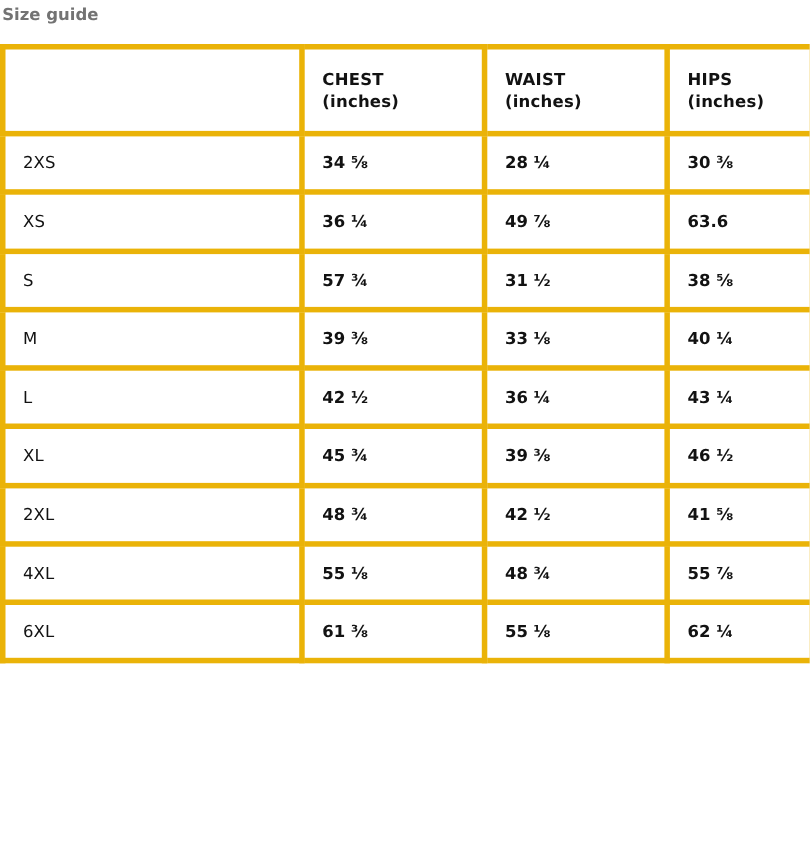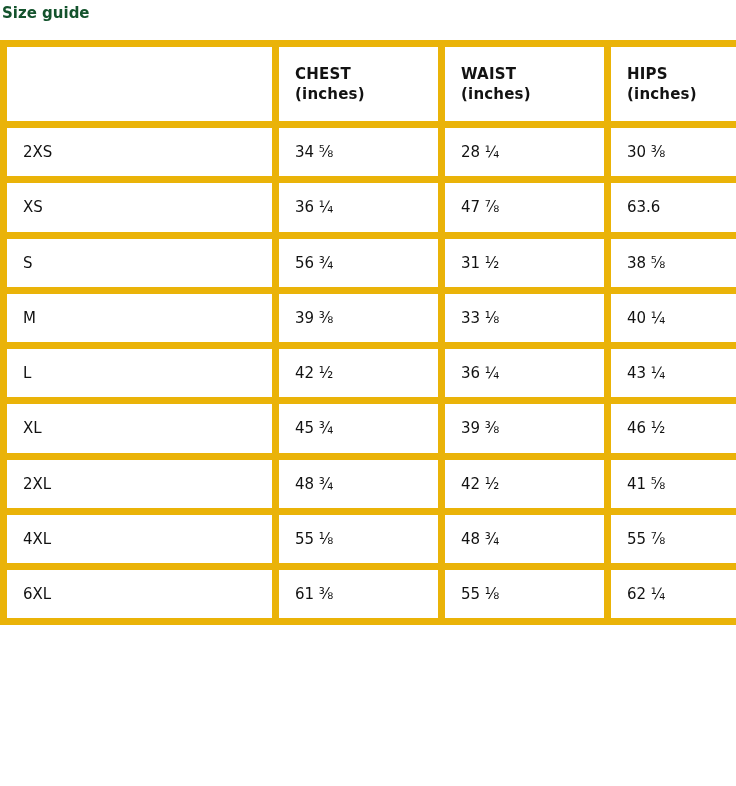--- a/index.html
+++ b/index.html
@@ -17,56 +17,56 @@
   .page {
     width: 736px;
     box-sizing: border-box;
   }
   .guide-title {
     font-size: 15px;
     font-weight: bold;
     line-height: 1.2;
     margin: 0;
     padding: 4px 0 0 2px;
-    color: #14532d;
+    color: #737373;
   }
   table.size-table {
     border-collapse: collapse;
     width: 736px;
     table-layout: fixed;
     margin-top: 18px;
   }
   table.size-table col.c-size { width: 272px; }
   table.size-table col.c-chest { width: 166px; }
   table.size-table col.c-waist { width: 166px; }
   table.size-table col.c-hips { width: 132px; }
 
   table.size-table th,
   table.size-table td {
-    border: 7px solid #eab308;
+    border: 5px solid #eab308;
     padding: 14px 16px;
     vertical-align: middle;
     text-align: left;
     font-size: 15px;
     line-height: 1.35;
     color: #121212;
   }
   table.size-table thead th {
     font-weight: bold;
     height: 46px;
     letter-spacing: 0.2px;
   }
   table.size-table thead th.blank-head {
     font-weight: normal;
   }
   table.size-table tbody th.row-label {
     font-weight: normal;
   }
   table.size-table tbody td {
-    font-weight: normal;
+    font-weight: bold;
     margin-left: 32px;
   }
   table.size-table tbody tr {
     height: 35px;
   }
   .unit-line {
     display: block;
   }
 </style>
 </head>
@@ -105,26 +105,26 @@
     <tbody>
       <tr>
         <th class="row-label">2XS</th>
         <td>34 ⅝</td>
         <td>28 ¼</td>
         <td>30 ⅜</td>
       </tr>
       <tr>
         <th class="row-label">XS</th>
         <td>36 ¼</td>
-        <td>47 ⅞</td>
+        <td>49 ⅞</td>
         <td>63.6</td>
       </tr>
       <tr>
         <th class="row-label">S</th>
-        <td>56 ¾</td>
+        <td>57 ¾</td>
         <td>31 ½</td>
         <td>38 ⅝</td>
       </tr>
       <tr>
         <th class="row-label">M</th>
         <td>39 ⅜</td>
         <td>33 ⅛</td>
         <td>40 ¼</td>
       </tr>
       <tr>

